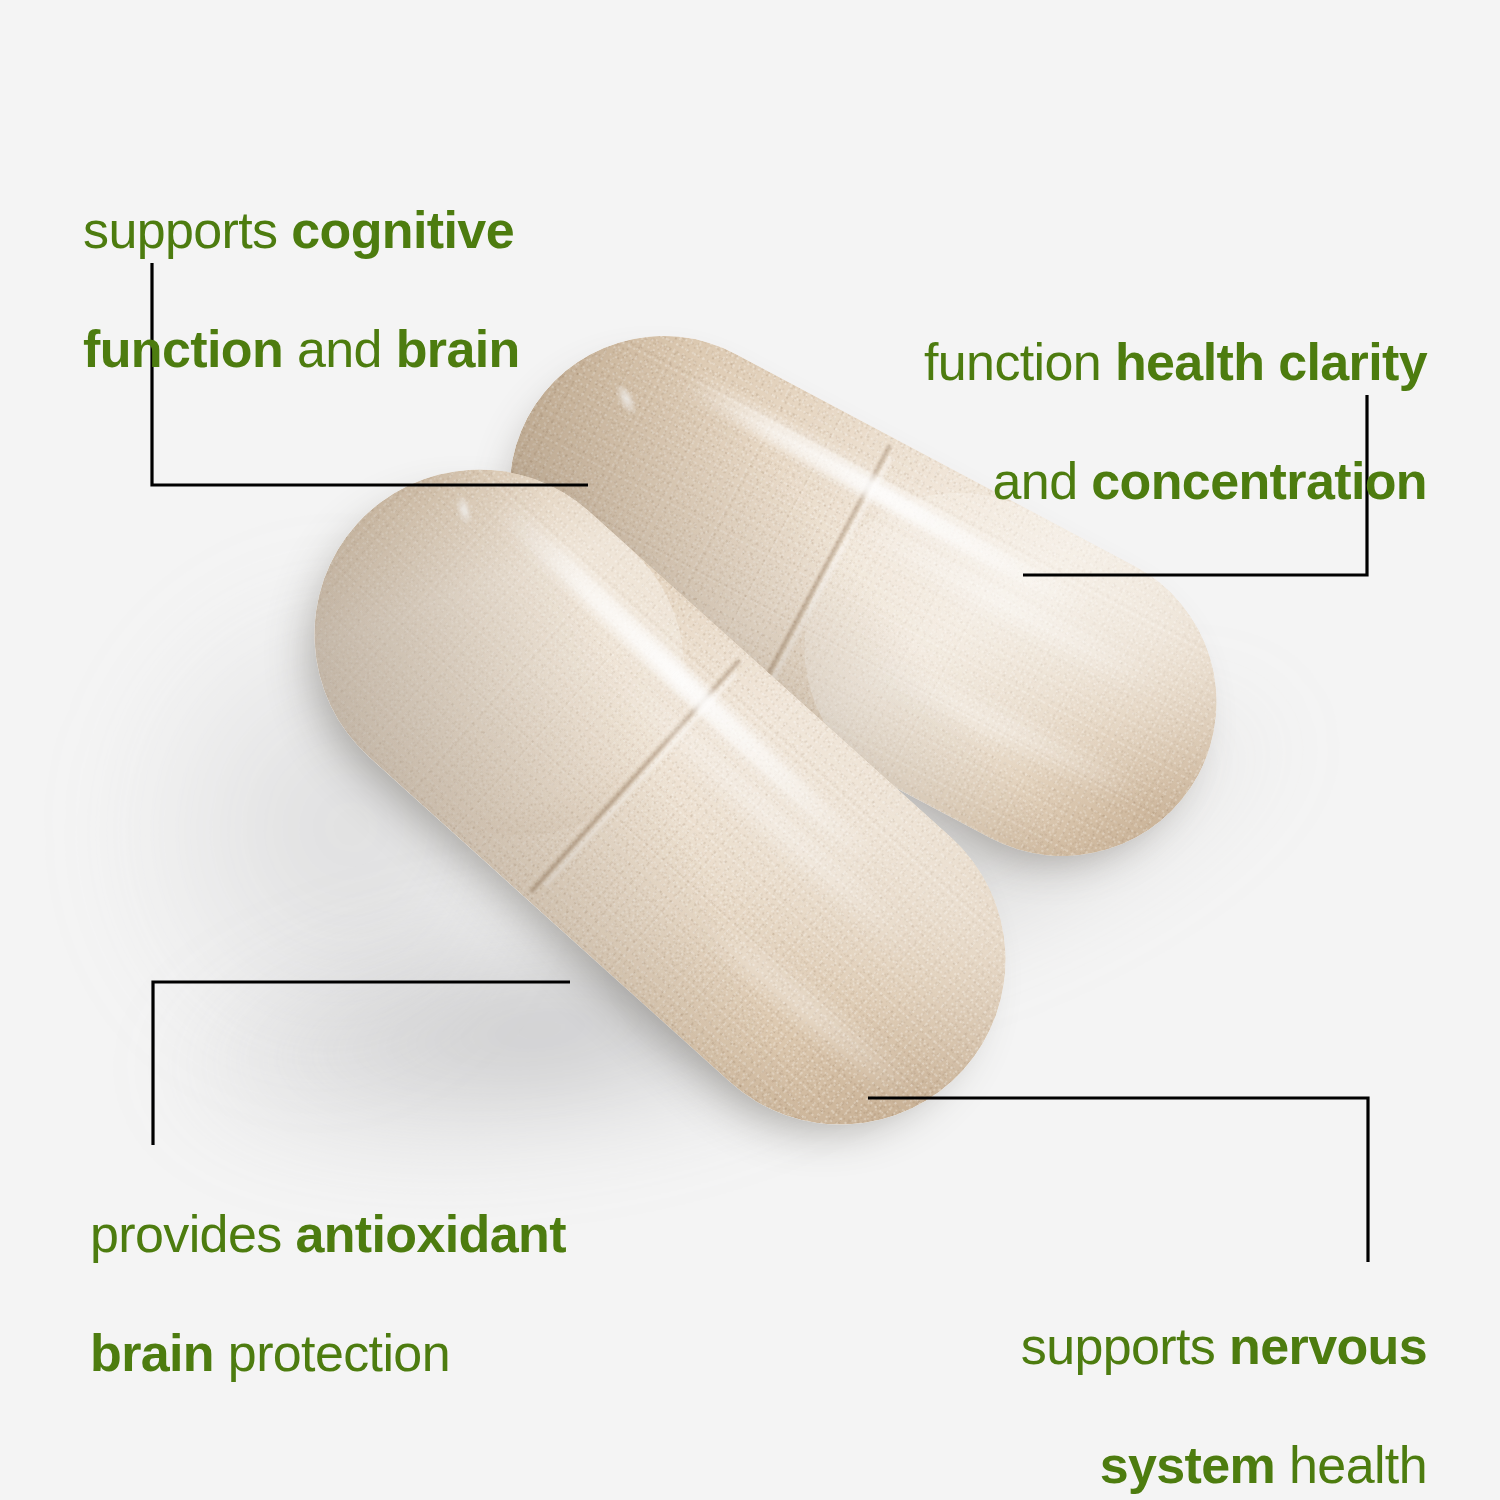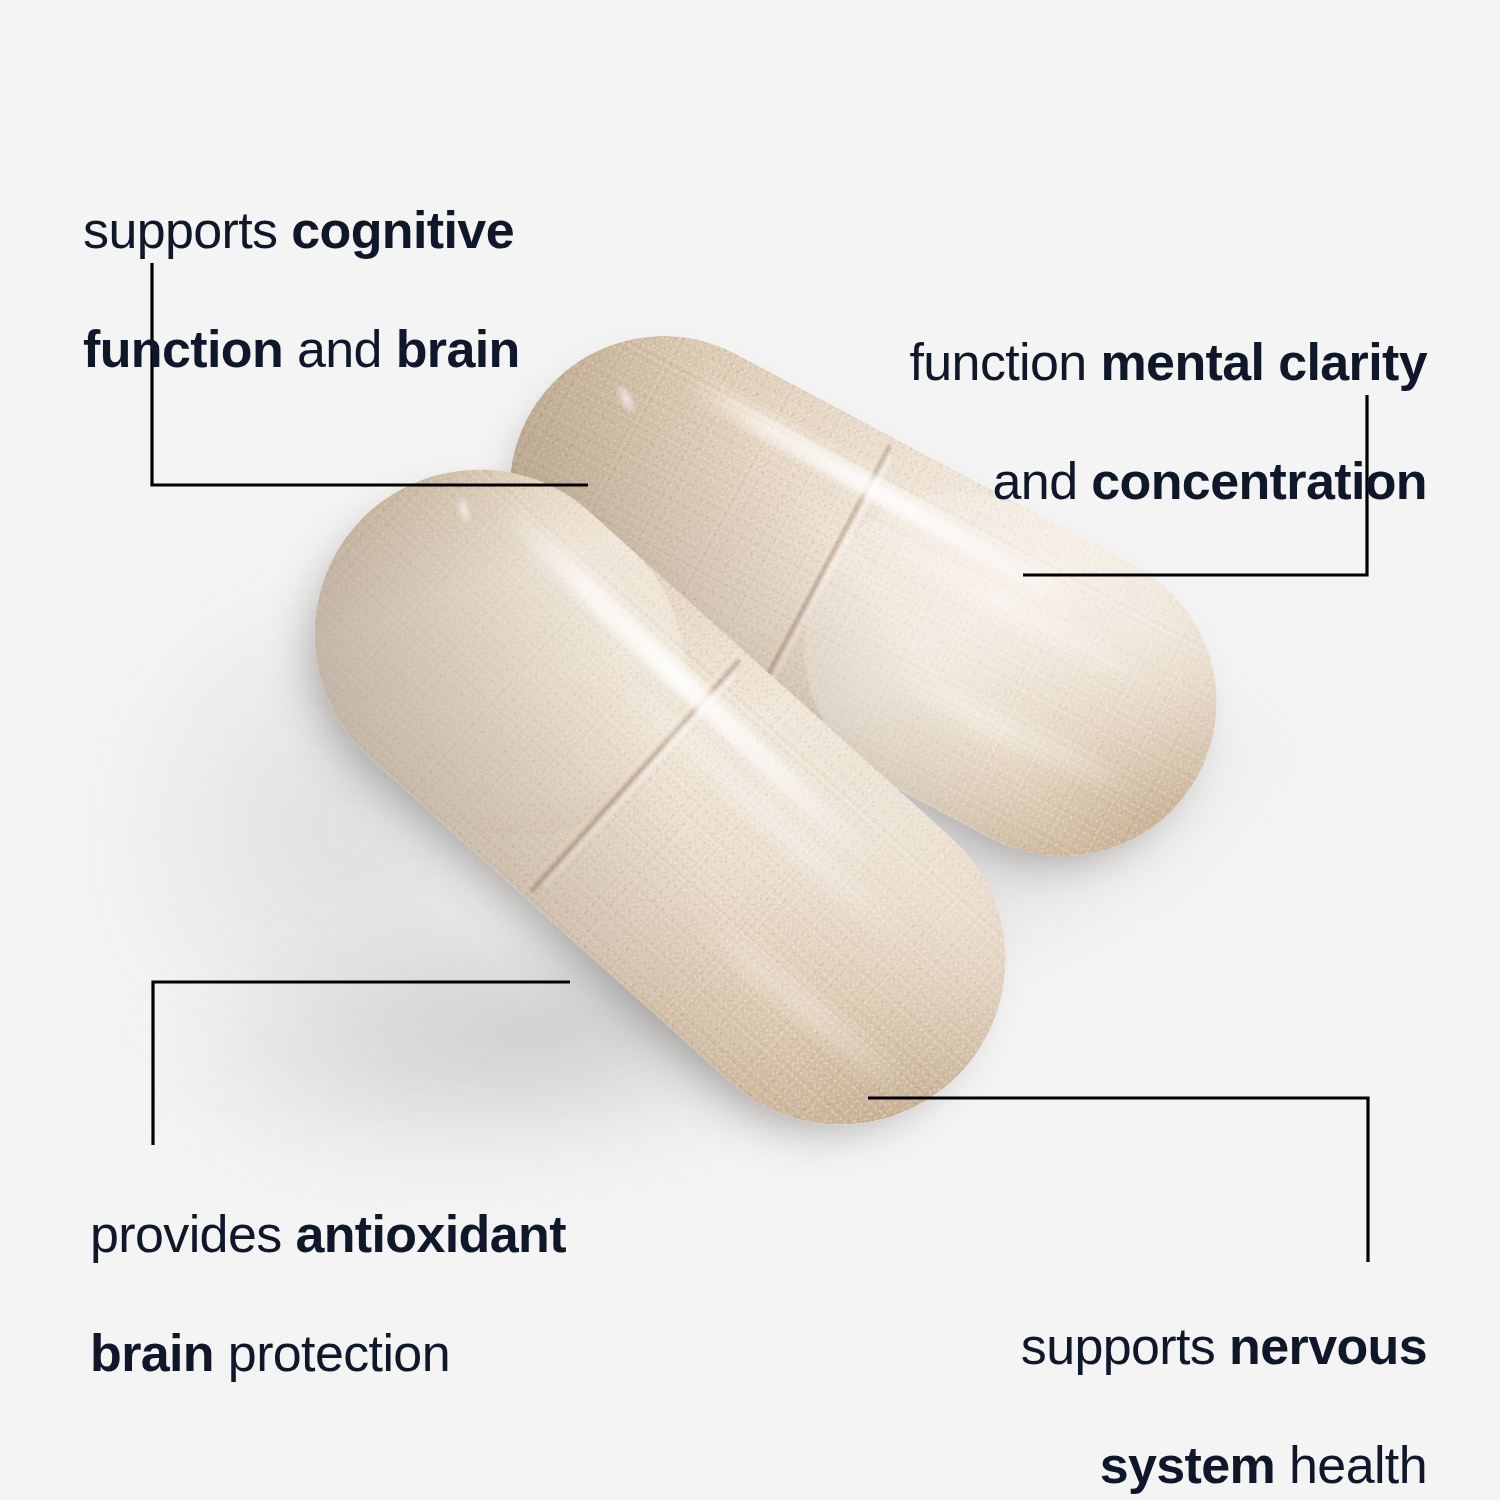--- a/index.html
+++ b/index.html
@@ -199,21 +199,21 @@
   #capsule-lower .d1 { left: 56px;  top: 78px;  width: 30px;  height: 13px; transform: rotate(34deg); }
   #capsule-lower .cap-seam     { left: 372px; top: 10px; width: 7px; height: 312px; }
   #capsule-lower .cap-seam-hi  { left: 380px; top: 22px; width: 4px; height: 286px; }
 
   
   #leaders { position: absolute; inset: 0; }
 
   
   .callout {
     position: absolute;
-    color: #0f172a;
+    color: #4d7c0f;
     font-size: 52px;
     line-height: 1.14;
     letter-spacing: -.012em;
     font-weight: 400;
     white-space: pre-line;
   }
   .callout b { font-weight: 700; }
   .callout.align-right { text-align: right; }
 
   #callout-cognitive     { left: 83px;  top: 142px; width: 640px; }
@@ -267,21 +267,21 @@
     <polyline fill="none" stroke="#000000" stroke-width="3.2" points="153,1145 153,982 570,982"></polyline>
     <polyline fill="none" stroke="#000000" stroke-width="3.2" points="1368,1262 1368,1098 868,1098"></polyline>
   </svg>
 
   <div class="callout" id="callout-cognitive">
     <span>supports </span><b>cognitive</b><br>
     <b>function</b><span> and </span><b>brain</b>
   </div>
 
   <div class="callout align-right" id="callout-clarity">
-    <span>function </span><b>mental clarity</b><br>
+    <span>function </span><b>health clarity</b><br>
     <span>and </span><b>concentration</b>
   </div>
 
   <div class="callout align-right" id="callout-nervous">
     <span>supports </span><b>nervous</b><br>
     <b>system</b><span> health</span>
   </div>
 
   <div class="callout" id="callout-antioxidant">
     <span>provides </span><b>antioxidant</b><br>

